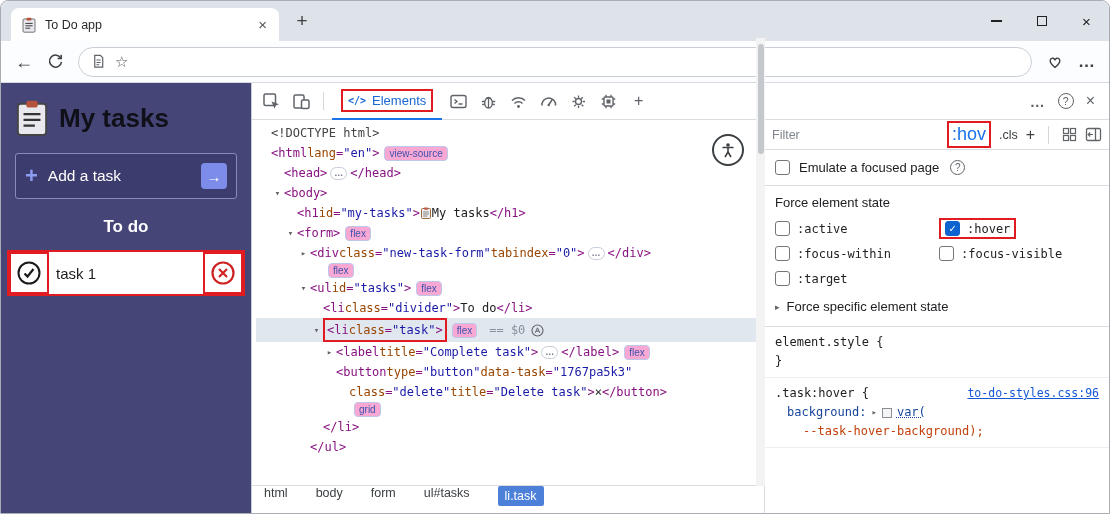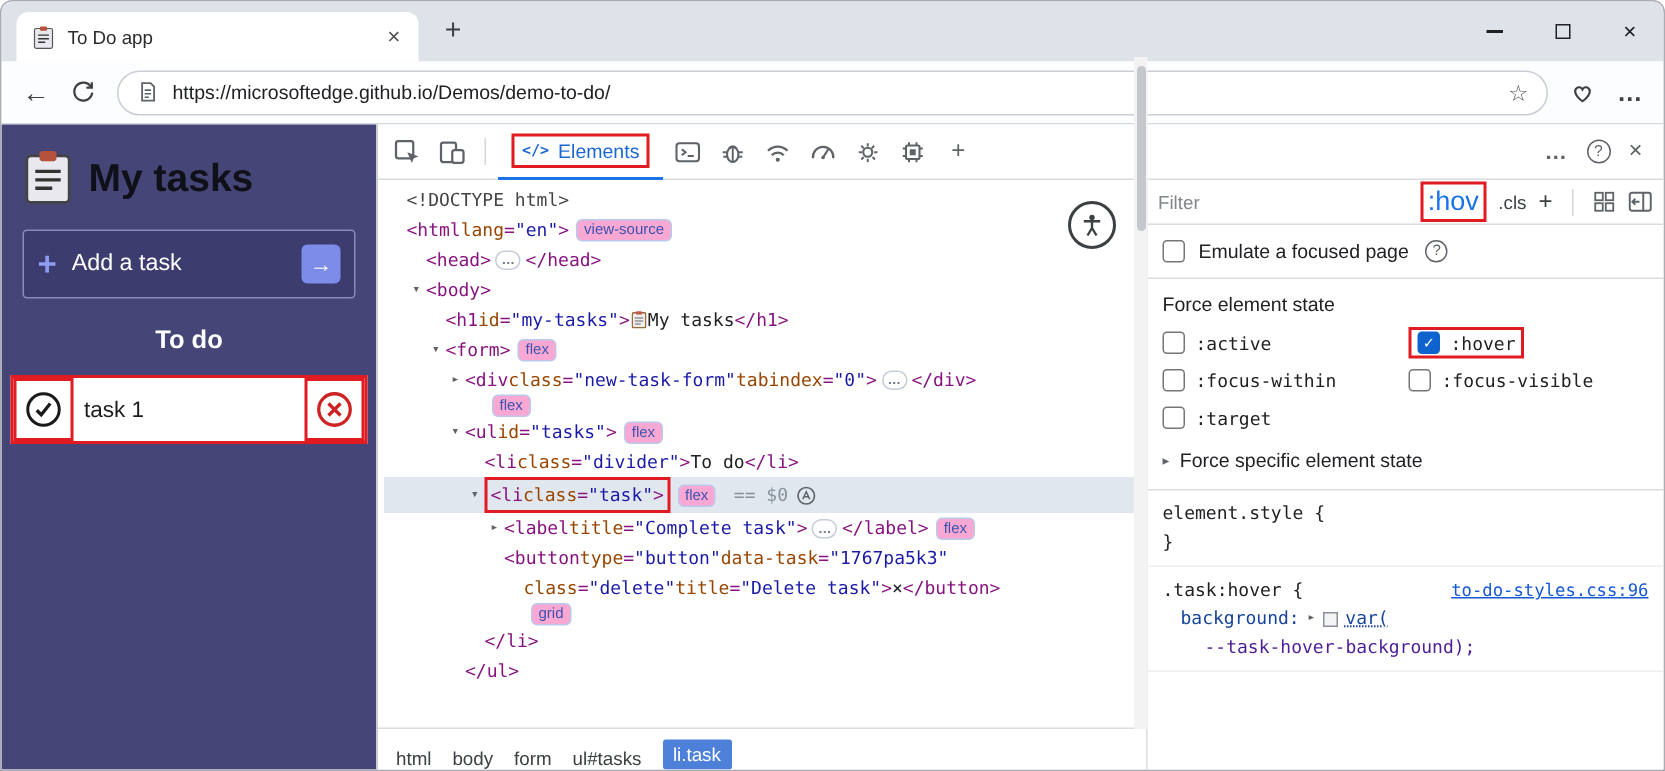--- a/index.html
+++ b/index.html
@@ -69,21 +69,21 @@
   .tk-txt{color:#202124}
   .tk-eq{color:#87919c;margin-left:7px}
   .dom-badge{font-family:"Liberation Sans",sans-serif;font-size:10px;color:#3d53ae;background:#f9a8d4;border:1px solid #bcc8ea;border-radius:4px;padding:0 4px;margin:0 5px;line-height:13px;display:inline-block}
   .ell{font-family:"Liberation Sans",sans-serif;color:#6e7684;background:#fff;border:1px solid #c6cdd8;border-radius:7px;padding:0 3px;margin:0 3px;font-size:9px;line-height:11px;display:inline-block;font-weight:bold}
   .red-inline{border:2px solid #e11b22;padding:0 2px;display:inline-flex;align-items:center}
   .adorner{margin-left:6px;display:inline-flex}
   .clip-ic{display:inline-flex;margin:0 1px;vertical-align:-1px}
   .a11y-btn{position:absolute;top:14px;right:20px;width:32px;height:32px;border-radius:50%;border:2px solid #3c4043;display:flex;align-items:center;justify-content:center;background:#fff;z-index:2}
   .scrollbar{position:absolute;top:38px;right:0;bottom:28px;width:9px;background:#f3f3f3}
   .thumb{position:absolute;top:6px;right:1.5px;width:6px;height:110px;border-radius:3px;background:#c4c7cc}
-  .crumbs{height:28px;border-top:1px solid #dadce0;display:flex;align-items:flex-end;gap:14px;padding:0 12px;font-size:12.5px;color:#3c4043;flex-shrink:0;background:#fff}
+  .crumbs{height:28px;border-top:1px solid #dadce0;display:flex;align-items:flex-start;gap:28px;padding:0 12px;font-size:12.5px;color:#3c4043;flex-shrink:0;background:#fff}
   .crumb.active{background:#4d80d9;color:#fff;padding:3px 7px;border-radius:2px}
 
   
   .styles-sidebar{width:345px;flex-shrink:0;border-left:1px solid #dadce0;display:flex;flex-direction:column;min-height:0;background:#fff}
   .ss-tabs{height:34px;display:flex;align-items:center;border-bottom:1px solid #dadce0;padding:0 6px;gap:4px;flex-shrink:0}
   .ss-tab{font-size:13px;color:#3c4043;padding:4px 8px}
   .ss-tab.styles{color:#1967d2;padding:0}
   .ss-chevron{margin-left:auto;padding-right:4px;display:flex}
   .filter-row{height:30px;border-bottom:1px solid #dadce0;display:flex;align-items:center;padding:0 7px;gap:8px;flex-shrink:0}
   .filter-input{border:none;outline:none;flex:1;font-size:12.5px;color:#202124;min-width:30px;background:transparent;font-family:"Liberation Sans",sans-serif}
@@ -103,21 +103,21 @@
   .state.boxed{border:2px solid #e11b22;padding:1px 4px;margin:-3px 0;width:fit-content}
   .force-specific{display:flex;align-items:center;gap:7px;margin-top:13px;font-size:13px;color:#202124}
   .fs-tri{font-size:9px;color:#5f6368}
   .rules{flex:1;overflow:hidden;font-family:"DejaVu Sans Mono",monospace;font-size:12px;color:#202124}
   .rule-sec{padding:6px 10px;border-bottom:1px solid #eceef1}
   .rline{line-height:19px}
   .spread{display:flex;justify-content:space-between;align-items:baseline}
   .css-link{color:#1558d6;text-decoration:underline;font-size:11.5px;cursor:pointer}
   .prop{color:#16439c}
   .valfn{color:#16439c;text-decoration:underline dotted}
-  .val2{color:#4c1d95}
+  .val2{color:#c2410c}
   .prop-line{padding-left:12px;display:flex;align-items:center;gap:5px}
   .val-line{padding-left:28px}
   .tri{color:#5f6368;font-size:9px}
   .swatch{width:10px;height:10px;border:1px solid #8a8f98;background:#f4f4f4;display:inline-block}
 </style>
 </head>
 <body>
 
 <div class="window">
 
@@ -151,21 +151,20 @@
           <path d="M13.8 6.2 A6 6 0 1 0 14.5 9.8" fill="none" stroke="#3c4043" stroke-width="1.5"></path>
           <path d="M14.2 2.8 v3.6 h-3.6" fill="none" stroke="#3c4043" stroke-width="1.5"></path>
         </svg></span>
     <div class="addressbar">
       <span style="display:flex">
           <svg width="15" height="15" viewBox="0 0 16 16">
             <path d="M4 1.5 h6 l2.5 2.5 v10 h-8.5 z" fill="none" stroke="#5f6368" stroke-width="1.3"></path>
             <path d="M5.8 6.5h4.5M5.8 9h4.5M5.8 11.5h3" stroke="#5f6368" stroke-width="1.1"></path>
           </svg>
         </span>
-      <span class="url">https://microsoftedge.github.io/Demos/demo-to-do/</span>
       <span class="star">☆</span>
     </div>
     <span style="display:flex">
         <svg width="18" height="18" viewBox="0 0 18 18">
           <path d="M9 14.5 C4 10.8 3.2 7.4 5 5.8 c1.4-1.2 3.2-0.6 4 0.9 c0.8-1.5 2.6-2.1 4-0.9 c1.8 1.6 1 5-4 8.7 z" fill="none" stroke="#3c4043" stroke-width="1.4"></path>
         </svg>
       </span>
     <span class="nav-more">…</span>
   </div>
 

